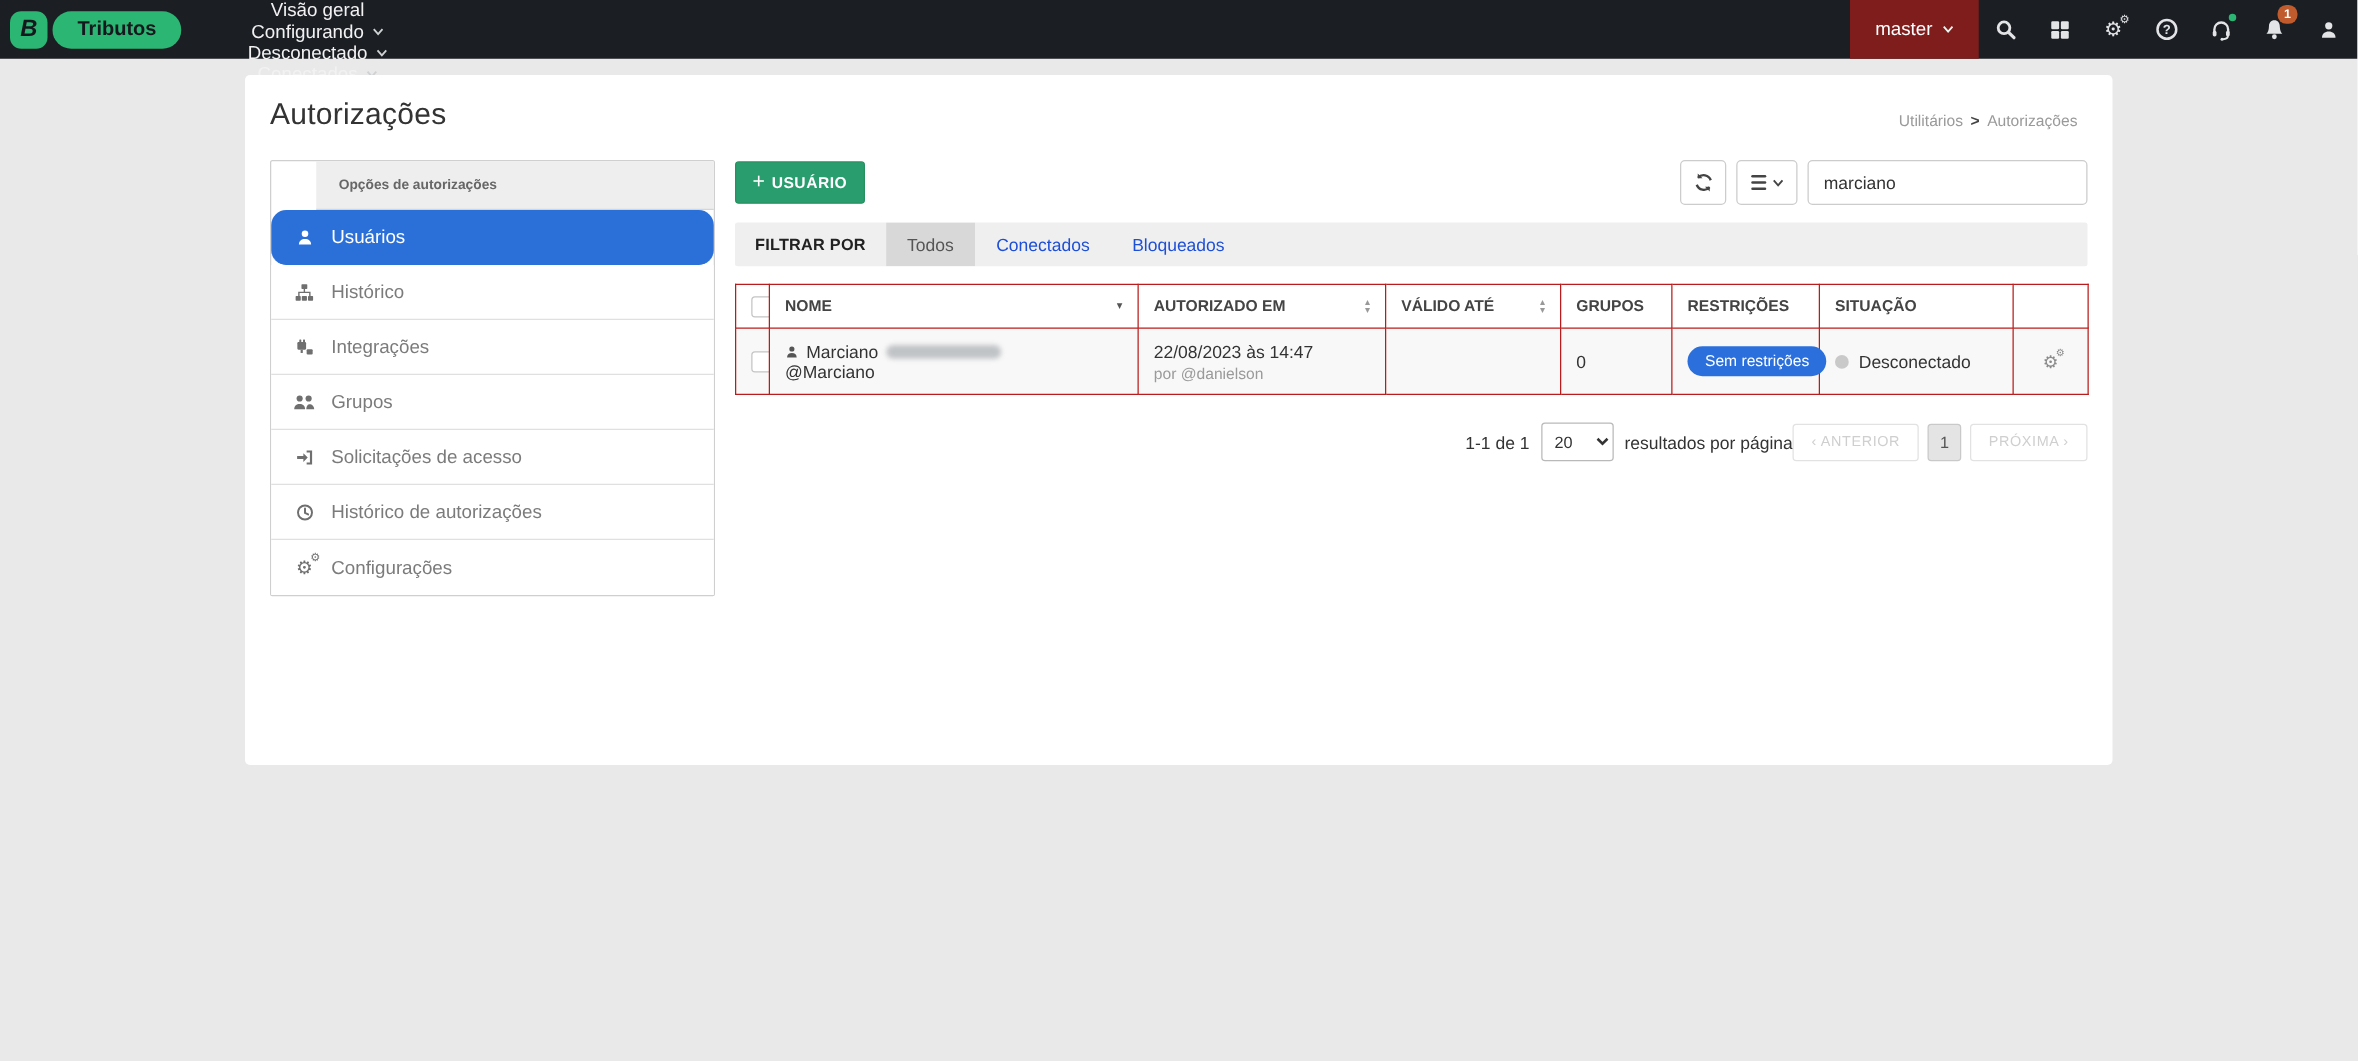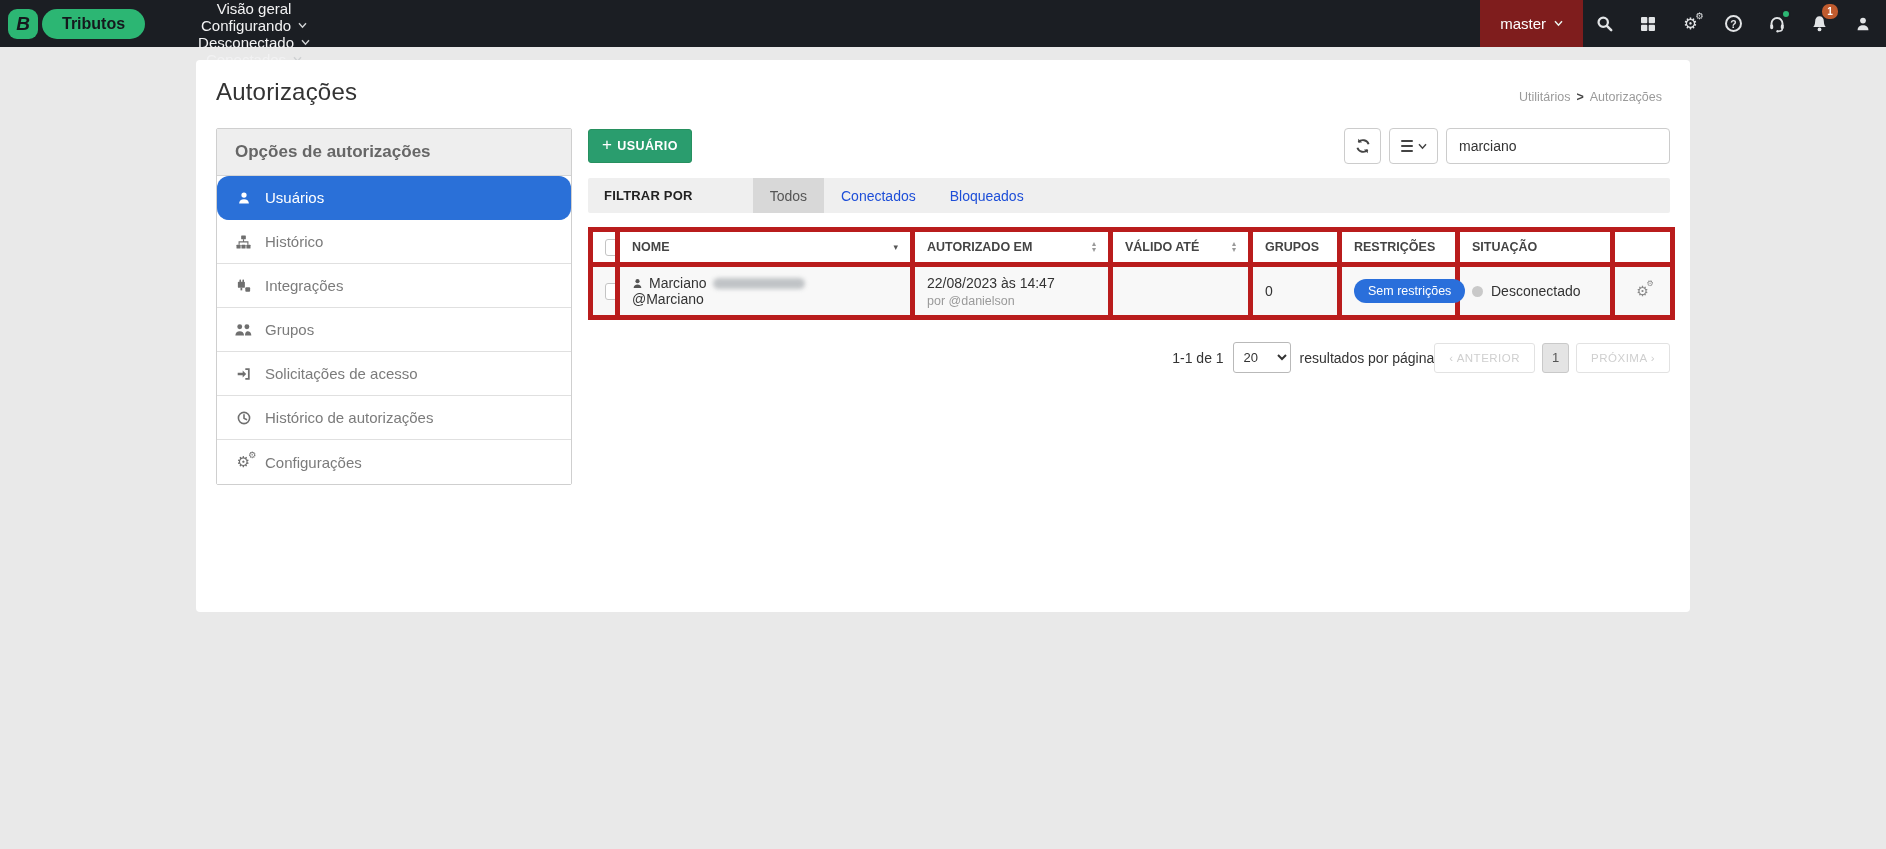--- a/index.html
+++ b/index.html
@@ -29,21 +29,21 @@
   
   .card { position:absolute; left:196px; top:60px; width:1494px; height:552px; background:#fff; border-radius:4px; padding:16px 20px; }
   .card-head { display:flex; justify-content:space-between; align-items:flex-start; padding-top:2px; }
   h1.title { font-size:24px; font-weight:400; color:#333; letter-spacing:.2px; }
   .breadcrumb { font-size:12.5px; color:#9a9a9a; padding-top:12px; padding-right:8px; }
   .breadcrumb .bc-sep { color:#444; font-weight:bold; margin:0 6px; }
   .breadcrumb .bc-link { cursor:pointer; }
   .cols { display:flex; gap:16px; margin-top:22px; }
   
   .panel { width:356px; border:1px solid #cfcfcf; border-radius:2px; align-self:flex-start; background:#fff; }
-  .panel-head { background:#eeeeee; color:#666; font-weight:bold; font-size:17px; padding:13px 18px; border-bottom:1px solid #d5d5d5; }
+  .panel-head { background:#eeeeee; color:#666; font-weight:bold; font-size:11px; padding:13px 18px; border-bottom:1px solid #d5d5d5;margin-left:36px; }
   .pitem { height:44px; display:flex; align-items:center; gap:13px; padding:0 18px; font-size:15px; color:#7b7b7b;
            border-bottom:1px solid #e0e0e0; cursor:pointer; background:#fff; }
   .pitem:last-child { border-bottom:none; }
   .pitem .ic { width:17px; display:flex; justify-content:center; color:#6f6f6f; flex:none; }
   .pitem.active { background:#2a70d8; color:#fff; border-bottom-color:#2a70d8;border-radius:12px; }
   .pitem.active .ic { color:#fff; }
   .gear-glyph { font-size:15px; line-height:1; font-family:"DejaVu Sans", sans-serif; position:relative; }
   .gear-glyph .gsmall { position:absolute; font-size:9px; top:-4px; right:-6px; }
   
   .main { flex:1; min-width:0; }
@@ -57,24 +57,24 @@
   .icon-btn.refresh { width:37px; }
   .icon-btn.listopts { width:49px; gap:5px; }
   .bars { display:flex; flex-direction:column; gap:2.5px; }
   .bars i { display:block; width:12px; height:2.4px; background:#444; border-radius:1px; }
   .search-box { width:224px; height:36px; border:1px solid #ccc; border-radius:4px; padding:0 12px; font-size:14px; color:#333;
                 font-family:"Liberation Sans", sans-serif; outline:none; }
   
   .filterbar { margin-top:14px; height:35px; background:#efefef; border-radius:2px; display:flex; align-items:stretch; overflow:hidden; }
   .f-label { display:flex; align-items:center; padding:0 16px; font-size:13px; font-weight:bold; color:#222; letter-spacing:.2px; }
   .f-tab { display:flex; align-items:center; padding:0 17px; font-size:14px; color:#1d4ed8; cursor:pointer; }
-  .f-tab.active { background:#d8d8d8; color:#555;margin-left:44px; }
+  .f-tab.active { background:#d8d8d8; color:#555; }
   
   table.grid { margin-top:14px; width:100%; border-collapse:collapse; table-layout:fixed; }
-  .grid th, .grid td { border:5px solid #b91c1c; padding:0 12px; }
+  .grid th, .grid td { border:1px solid #b91c1c; padding:0 12px; }
   .grid th { height:35px; font-size:12.5px; font-weight:bold; color:#444; text-align:left; background:#fff; }
   .grid td { height:53px; background:#f8f8f8; font-size:14px; }
   .th-flex { display:flex; align-items:center; }
   .sort-desc { margin-left:auto; color:#555; font-size:9px; font-family:"DejaVu Sans", sans-serif; }
   .sort-both { margin-left:auto; display:flex; flex-direction:column; color:#999; font-size:8px; line-height:6px;
                font-family:"DejaVu Sans", sans-serif; }
   input.cbx { appearance:none; -webkit-appearance:none; width:17px; height:17px; border:1px solid #c4c4c4; border-radius:3px;
               background:#fff; display:block; margin:0 auto; cursor:pointer; }
   .name-line { display:flex; align-items:center; gap:6px; color:#333; }
   .redacted { width:92px; height:11px; background:#aeb2b6; border-radius:6px; filter:blur(2px); opacity:.75; }

